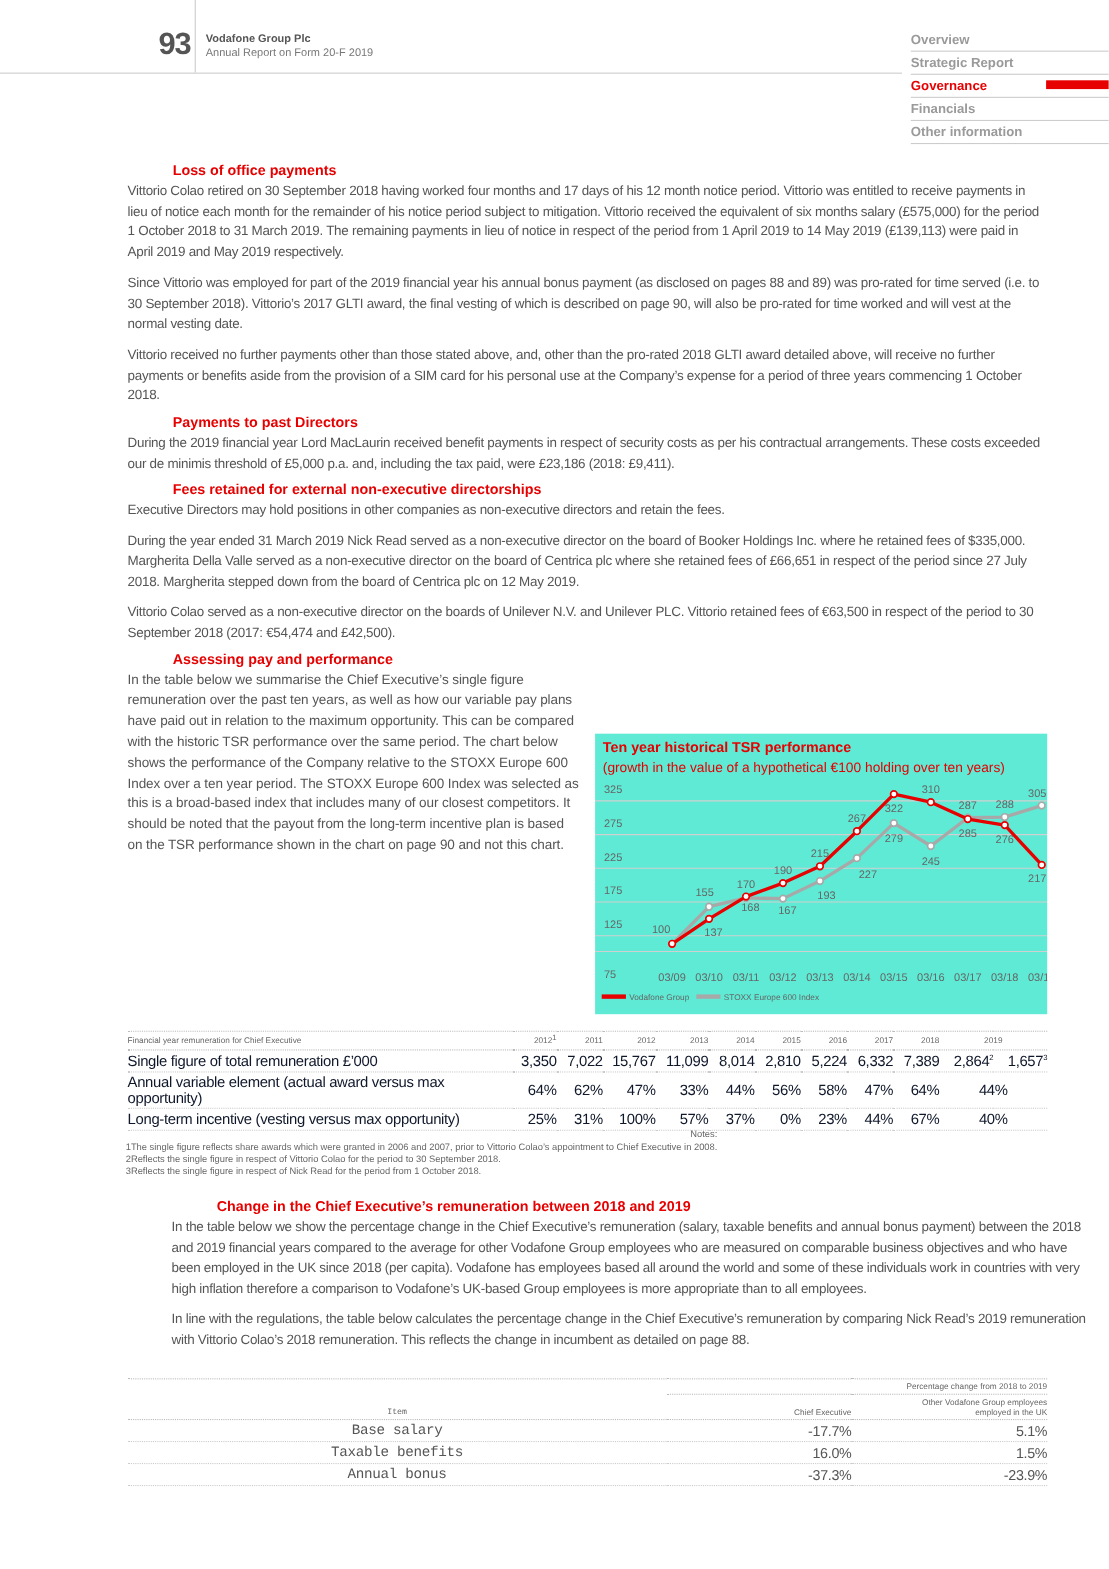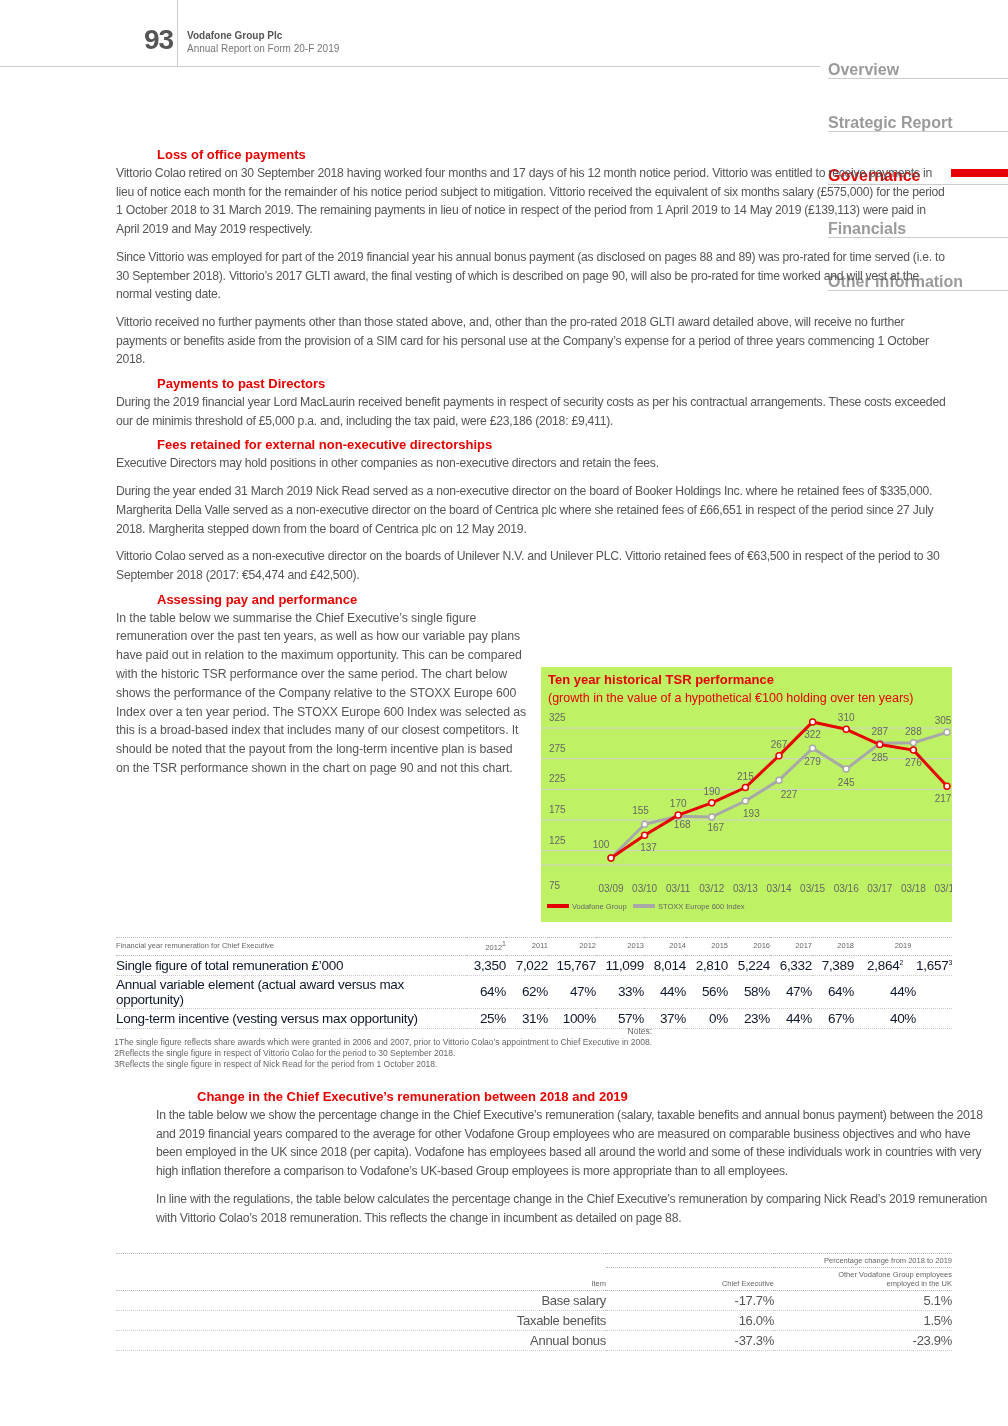--- a/index.html
+++ b/index.html
@@ -3,47 +3,47 @@
 <meta charset="utf-8">
 <style>
   * { box-sizing: border-box; margin: 0; padding: 0; }
   body { width: 1008px; height: 1426px; background: #fff; font-family: "Liberation Sans", sans-serif; color: #4a4a4a; position: relative; overflow: hidden; }
   .page-num { position: absolute; left: 110px; top: 24px; font-size: 28px; color: #555; font-weight: 700; letter-spacing: -1px; margin-left: 34px; }
   .vsep { position: absolute; left: 177px; top: 0; width: 1px; height: 66px; background: #ccc; }
   .hdr-co { position: absolute; left: 187px; top: 30px; font-size: 10px; font-weight: bold; color: #555; }
   .hdr-sub { position: absolute; left: 187px; top: 43px; font-size: 10px; color: #777; }
   .hline { position: absolute; left: 0; top: 66px; width: 820px; height: 1px; background: #ccc; }
   .nav { position: absolute; left: 828px; top: 26px; width: 180px; }
-  .nav-item { height: 21px; border-bottom: 1px solid #ccc; font-size: 16px; font-weight: bold; color: #9a9a9a; padding-top: 3px; position: relative; margin-top: 32px; }
+  .nav-item { height: 21px; border-bottom: 1px solid #ccc; font-size: 12px; font-weight: bold; color: #9a9a9a; padding-top: 3px; position: relative; }
   .nav-item.active { color: #e60000; }
   .nav-bar { position: absolute; left: 123px; top: 5px; width: 57px; height: 8px; background: #e60000; }
   .content { position: absolute; left: 116px; top: 146px; width: 834px; }
   h2 { color: #e60000; font-size: 13px; font-weight: bold; margin: 0 0 1px 0; line-height: 17px; padding-left: 41px; }
   p { font-size: 12.2px; line-height: 18.7px; color: #555; margin-bottom: 9px; letter-spacing: -0.25px; }
   .left-col { width: 410px; }
   .left-col p { font-size: 12.3px; line-height: 18.8px; letter-spacing: -0.1px; }
-  .chart { position: absolute; left: 541px; top: 667px; width: 411px; height: 255px; background: #bef264; }
+  .chart { position: absolute; left: 541px; top: 667px; width: 411px; height: 255px; background: #5eead4; }
   .chart-title { position: absolute; left: 7px; top: 5px; color: #e60000; font-size: 13px; font-weight: bold; }
   .chart-sub { position: absolute; left: 7px; top: 24px; color: #e60000; font-size: 12.5px; }
   .chart svg { position: absolute; left: 0; top: 0; }
   .rem-table { position: absolute; left: 116px; top: 937px; width: 836px; border-collapse: collapse; }
   .rem-table th { font-size: 7.5px; font-weight: normal; color: #666; text-align: right; padding: 2px 0 3px 0; border-bottom: 1px dotted #bbb; border-top: 1px dotted #bbb; }
   .rem-table th.lbl { text-align: left; }
   .rem-table td { font-size: 13.5px; color: #0f172a; text-align: right; padding: 1px 0; border-bottom: 1px dotted #ccc; height: 20px; letter-spacing: -0.3px; }
   .rem-table td.lbl { text-align: left; }
   sup { font-size: 7px; vertical-align: super; }
   .notes { position: absolute; left: 107px; top: 1026px; font-size: 8.5px; color: #666; line-height: 11px; text-align: right; }
   .notes .n { display: flex; }
   .notes .n span:first-child { width: 12px; }
   .sec2 { position: absolute; left: 116px; top: 1088px; width: 834px; margin-left: 40px; }
   .chg-table { position: absolute; left: 116px; top: 1253px; width: 836px; border-collapse: collapse; }
   .chg-table th { font-size: 7.5px; font-weight: normal; color: #666; padding: 2px 0; vertical-align: bottom; }
   .chg-table td { font-size: 13px; color: #555; padding: 1px 0; border-bottom: 1px dotted #ccc; height: 20px; letter-spacing: -0.3px; }
   .r { text-align: right; }
-  .l { text-align: right; }
+  .l { text-align: center; font-family: Liberation Mono, monospace; }
 </style>
 </head>
 <body>
 
 <div class="page-num">93</div>
 <div class="vsep"></div>
 <div class="hdr-co">Vodafone Group Plc</div>
 <div class="hdr-sub">Annual Report on Form 20-F 2019</div>
 <div class="hline"></div>
 

